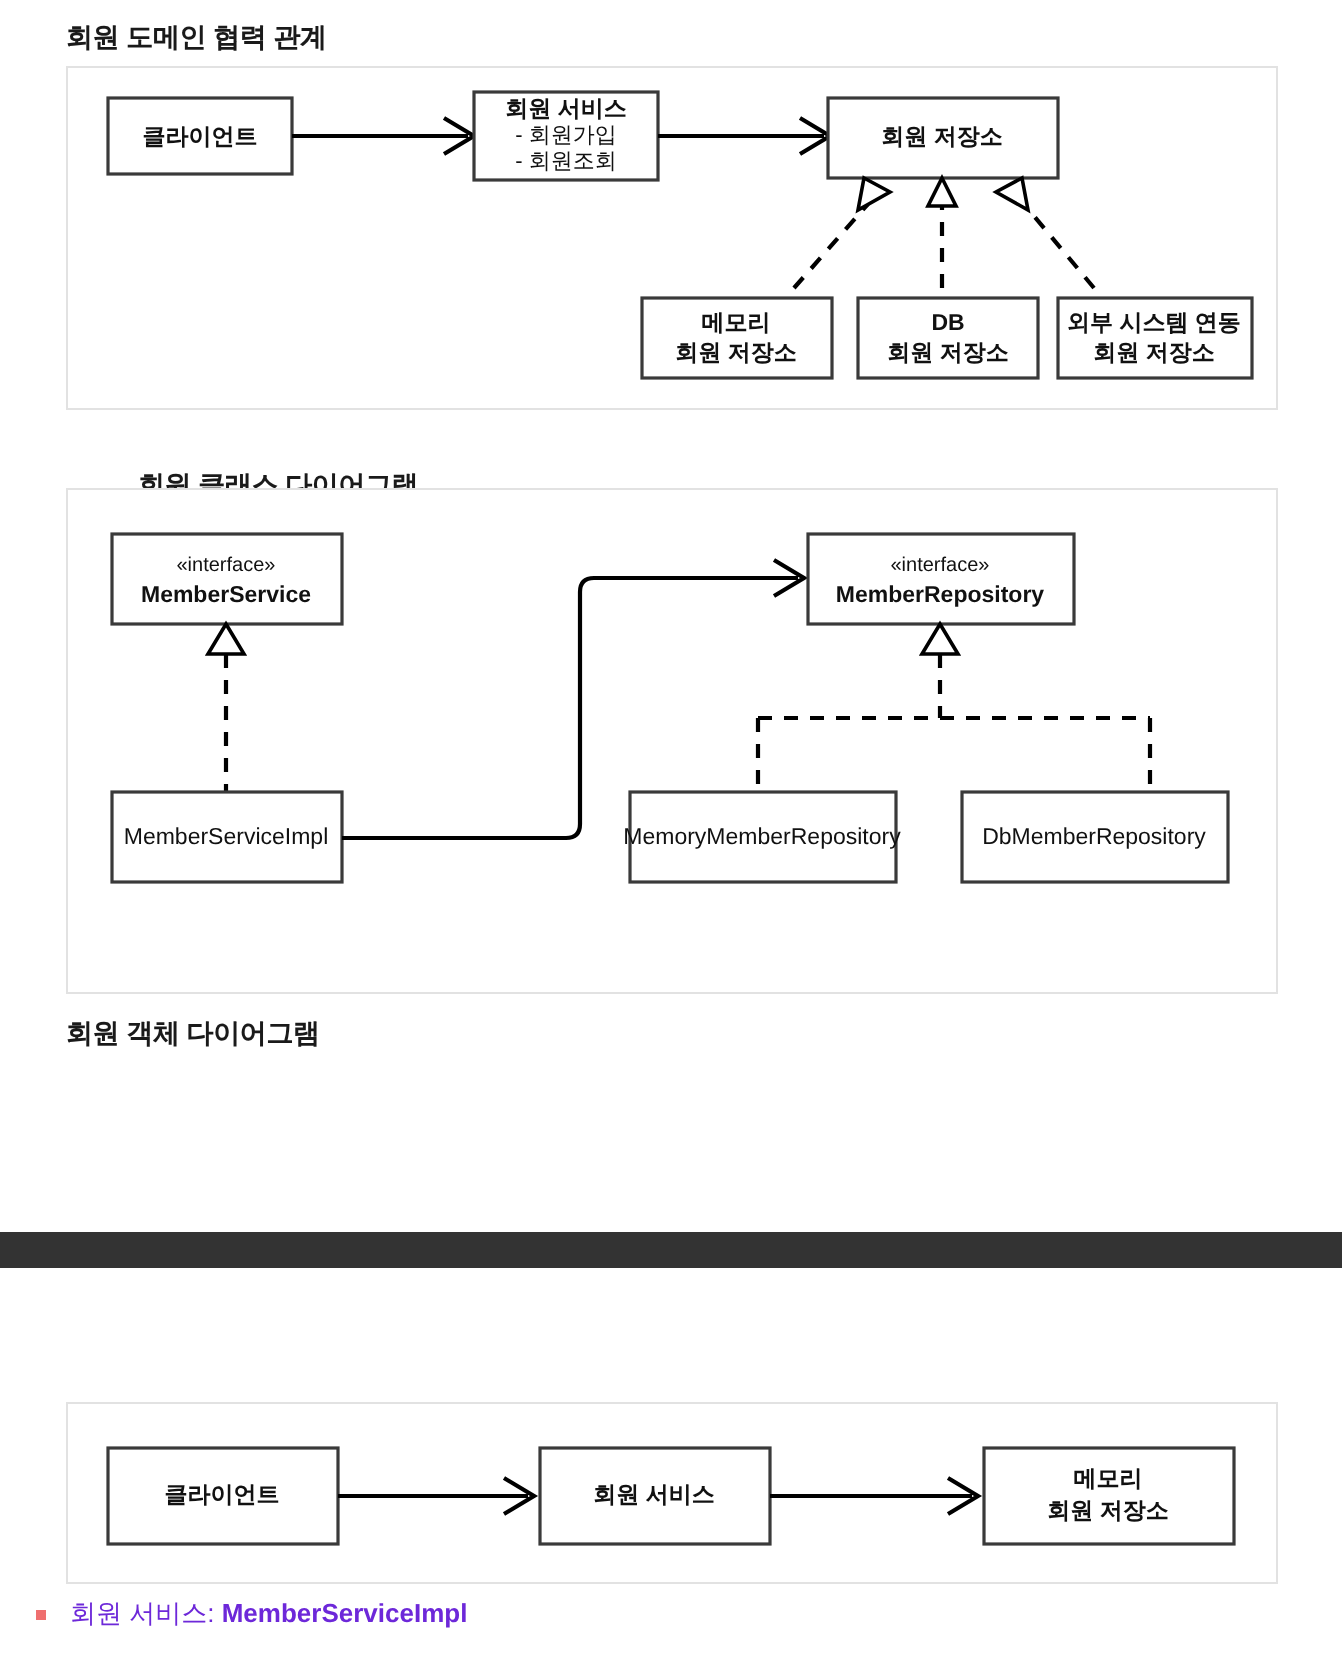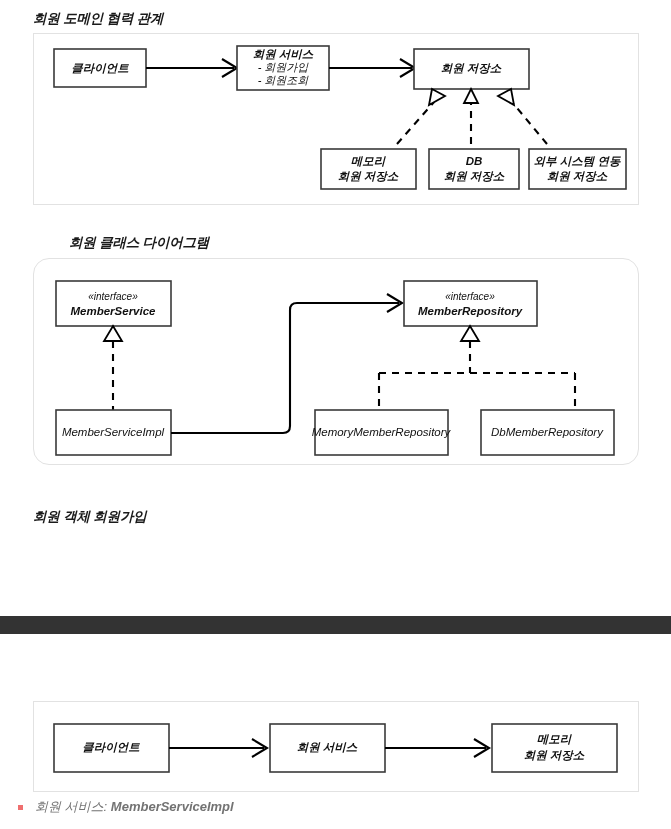--- a/index.html
+++ b/index.html
@@ -8,21 +8,21 @@
     background: #ffffff;
   }
   body {
     width: 671px;
     height: 829px;
     position: relative;
     overflow: hidden;
     font-family: "Liberation Sans", "DejaVu Sans", sans-serif;
     color: #111111;
   }
-  .page { position: absolute; inset: 0; font-style: italic; }
+  .page { position: absolute; inset: 0; }
 
   .section-heading {
     position: absolute;
     font-size: 13.5px;
     font-weight: bold;
     color: #1a1a1a;
     letter-spacing: -0.2px;
     white-space: nowrap;
   }
 
@@ -46,21 +46,21 @@
     font-size: 13px;
     white-space: nowrap;
   }
   .bullet-marker {
     width: 5px;
     height: 5px;
     background: #ef6f6f;
     margin-right: 12px;
     flex: none;
   }
-  .bullet-text { color: #737373; }
+  .bullet-text { color: #6d28d9; }
   .bullet-text b { font-weight: bold; }
 
   svg { position: absolute; left: 0; top: 0; overflow: visible; }
   .nodebox {
     fill: #ffffff;
     stroke: #3a3a3a;
     stroke-width: 1.6;
   }
   .edge {
     stroke: #000000;
@@ -157,21 +157,21 @@
       <g>
         <rect class="nodebox" x="495" y="115" width="97" height="40"></rect>
         <text class="t-bold" x="543" y="128">외부 시스템 연동</text>
         <text class="t-bold" x="543" y="143">회원 저장소</text>
       </g>
     </svg>
   </div>
 
   <div class="section-heading" style="left:33px; top:234px;margin-left:36px;">회원 클래스 다이어그램</div>
 
-  <div class="fig-frame" style="left:33px; top:258px; width:606px; height:207px;border-radius:16px;">
+  <div class="fig-frame" style="left:33px; top:244px; width:606px; height:253px;">
     <svg width="606" height="207" viewBox="0 0 606 207">
 
       <g>
         <rect class="nodebox" x="22" y="22" width="115" height="45"></rect>
         <text class="t-small" x="79" y="38">«interface»</text>
         <text class="t-bold" x="79" y="53">MemberService</text>
       </g>
 
       <g>
         <polygon class="tri" points="79,67 88,82 70,82"></polygon>
@@ -207,21 +207,21 @@
         <text class="t-plain" x="347" y="174">MemoryMemberRepository</text>
       </g>
 
       <g>
         <rect class="nodebox" x="447" y="151" width="133" height="45"></rect>
         <text class="t-plain" x="513" y="174">DbMemberRepository</text>
       </g>
     </svg>
   </div>
 
-  <div class="section-heading" style="left:33px; top:508px;">회원 객체 회원가입</div>
+  <div class="section-heading" style="left:33px; top:508px;">회원 객체 다이어그램</div>
 
   <div class="darkband" style="top:616px; width:671px; height:18px;"></div>
 
   <div class="fig-frame" style="left:33px; top:701px; width:606px; height:91px;">
     <svg width="606" height="91" viewBox="0 0 606 91">
 
       <g>
         <rect class="nodebox" x="20" y="22" width="115" height="48"></rect>
         <text class="t-bold" x="77" y="46">클라이언트</text>
       </g>

